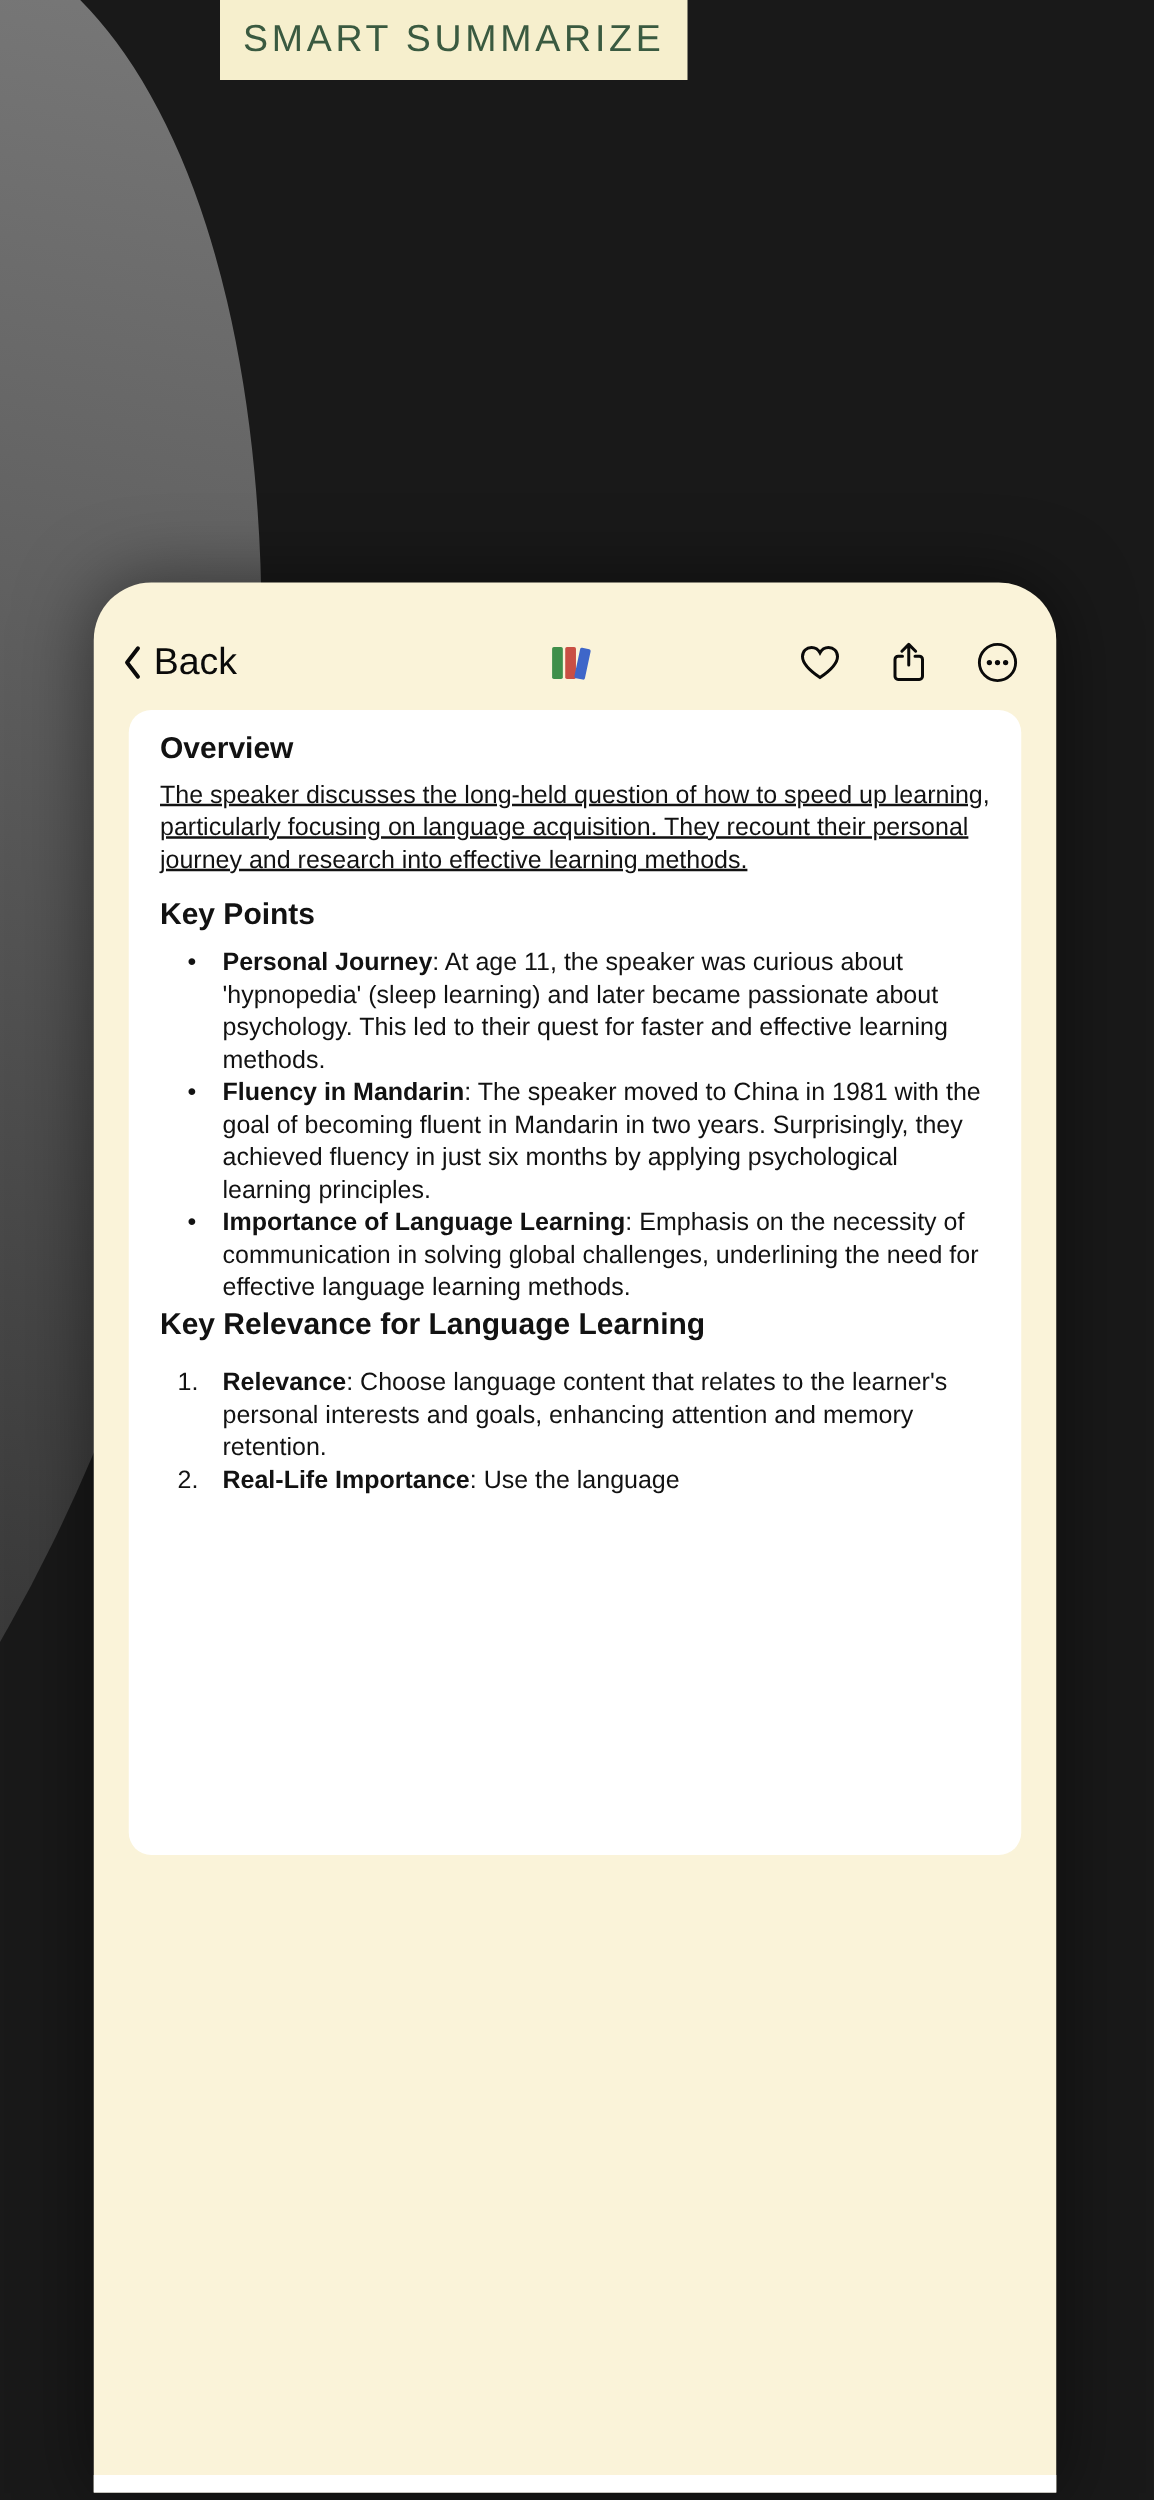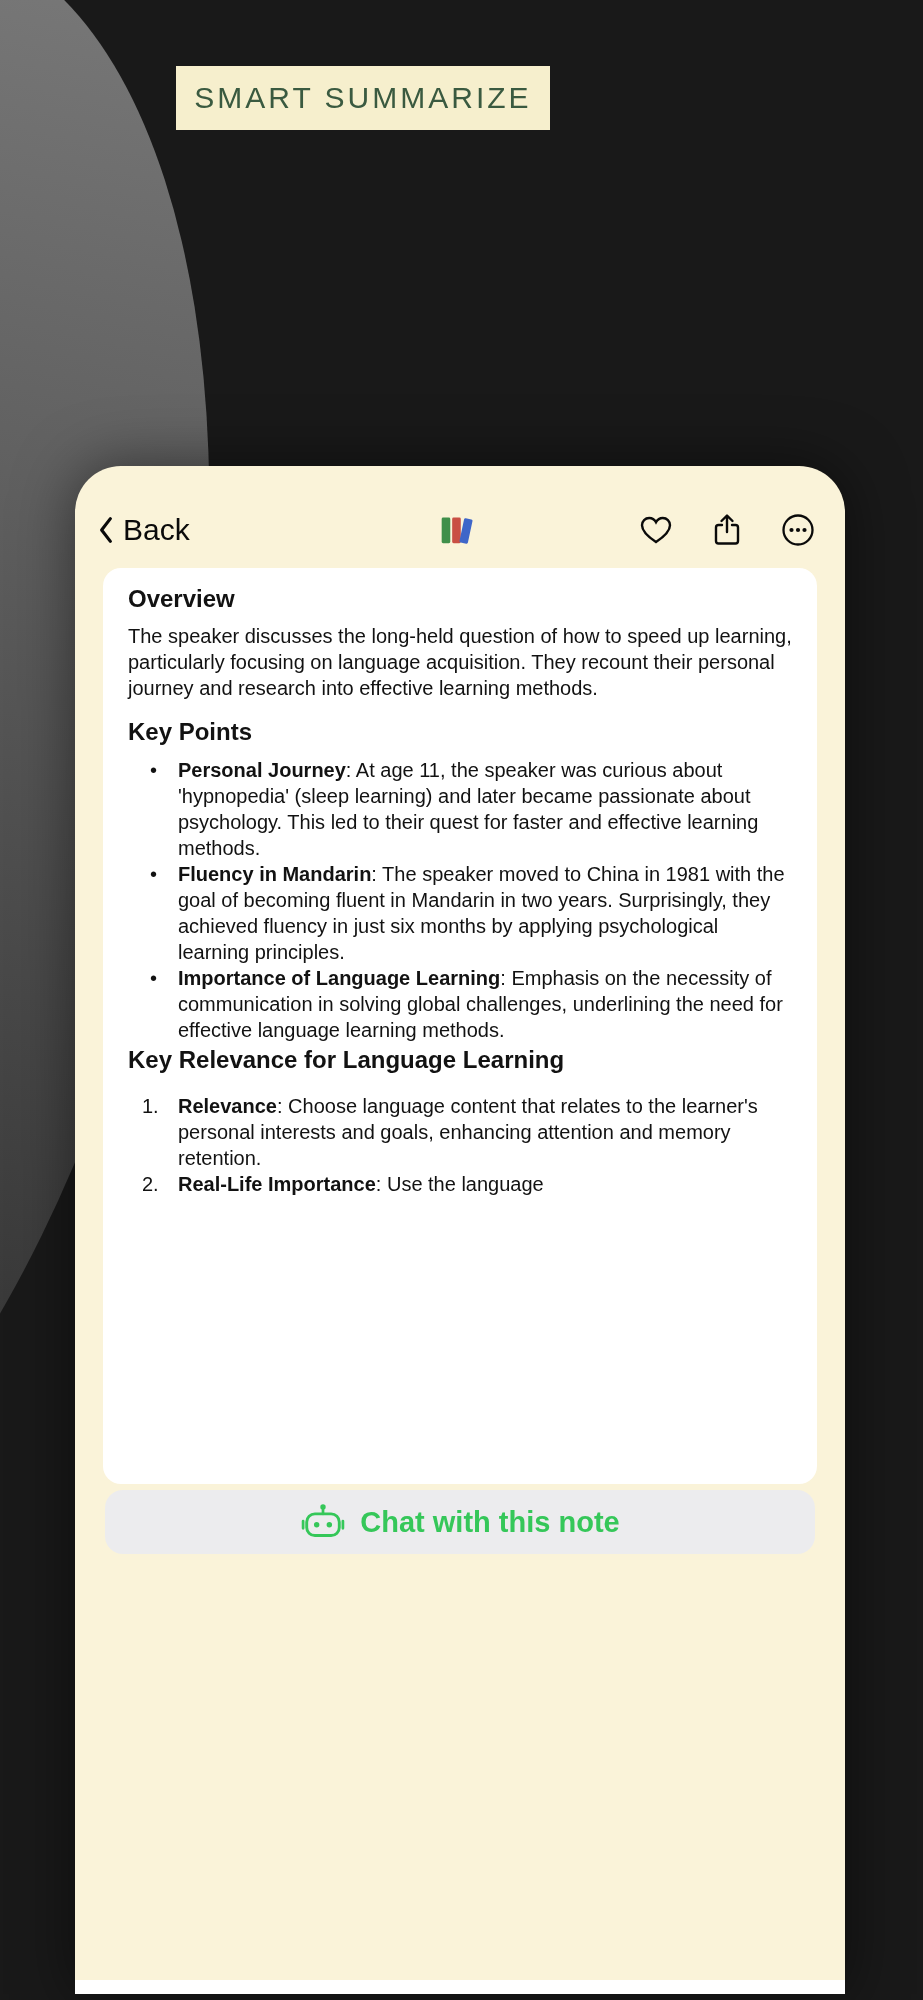--- a/index.html
+++ b/index.html
@@ -11,21 +11,21 @@
   }
   
   .swoosh{
     position:absolute;left:-620px;top:-80px;width:800px;height:1700px;
     border-radius:50%;transform:rotate(12deg);
     background:linear-gradient(180deg,#787878 0%,#585858 40%,#2c2c2c 95%);
   }
   
   .hero{position:absolute;top:0;left:0;width:726px;text-align:center;}
   .hero-badge{
-    display:inline-block;margin-top:66px;padding:15px 18px;
+    display:inline-block;padding:15px 18px;
     background:var(--badge-bg,#F6EFCD);color:var(--badge-text,#3A5A40);
     font-size:30px;letter-spacing:3px;font-weight:500;
   }
   .hero-title{
     margin-top:24px;color:var(--title-text,#FFFFFF);
     font-size:72px;line-height:102px;font-weight:800;
     -webkit-text-stroke:2px var(--title-text,#FFFFFF);
   }
   
   .phone{
@@ -45,21 +45,21 @@
     background:var(--card-bg,#FFFFFF);border-radius:18px;
     padding:0 25px;box-sizing:border-box;overflow:hidden;
   }
   .card-header{display:flex;align-items:center;padding:24px 0 14px;border-bottom:1.5px solid #E4E4E6;}
   .card-title{flex:1;font-size:28px;font-weight:700;color:#0a0a0a;}
   .card-actions{display:flex;align-items:center;gap:28px;}
   .card-actions .icon-btn{display:flex;align-items:center;cursor:pointer;}
   .card-body{font-size:20px;line-height:26px;color:#121212;}
   .section-heading{font-weight:700;font-size:24px;margin-top:18px;}
   .section-heading.tight{margin-top:4px;}
-  .para{margin-top:11px;}
+  .para{margin-top:11px;text-decoration:underline;}
   .list{margin-top:12px;}
   .nlist{margin-top:20px;}
   .li{position:relative;padding-left:50px;}
   .li .marker{position:absolute;left:22px;}
   .li .num{position:absolute;left:14px;}
   .item-title{font-weight:700;}
   
   .chat-pill{
     position:absolute;left:30px;top:1024px;width:710px;height:64px;
     background:#ECECEE;border-radius:18px;
@@ -157,29 +157,16 @@
             <span class="item-title">Relevance</span><span>: Choose language content that relates to the learner's personal interests and goals, enhancing attention and memory retention.</span>
           </div>
           <div class="li">
             <span class="num">2.</span>
             <span class="item-title">Real-Life Importance</span><span>: Use the language</span>
           </div>
         </div>
       </div>
     </div>
 
-    <div class="chat-pill">
-      <span>
-        <svg width="46" height="38" viewBox="0 0 50 42" fill="none">
-          <circle cx="25" cy="4.5" r="3" fill="#35C759"></circle>
-          <path d="M25 7.5 V12" stroke="#35C759" stroke-width="3" stroke-linecap="round"></path>
-          <rect x="7" y="12" width="36" height="24" rx="9" stroke="#35C759" stroke-width="3.2"></rect>
-          <circle cx="18" cy="24" r="3" fill="#35C759"></circle>
-          <circle cx="32" cy="24" r="3" fill="#35C759"></circle>
-          <path d="M3 20 V28 M47 20 V28" stroke="#35C759" stroke-width="3" stroke-linecap="round"></path>
-        </svg>
-      </span>
-      <span class="chat-label">Chat with this note</span>
-    </div>
 
     <div class="bottom-strip"></div>
   </div>
 </div>
 
 </body></html>

